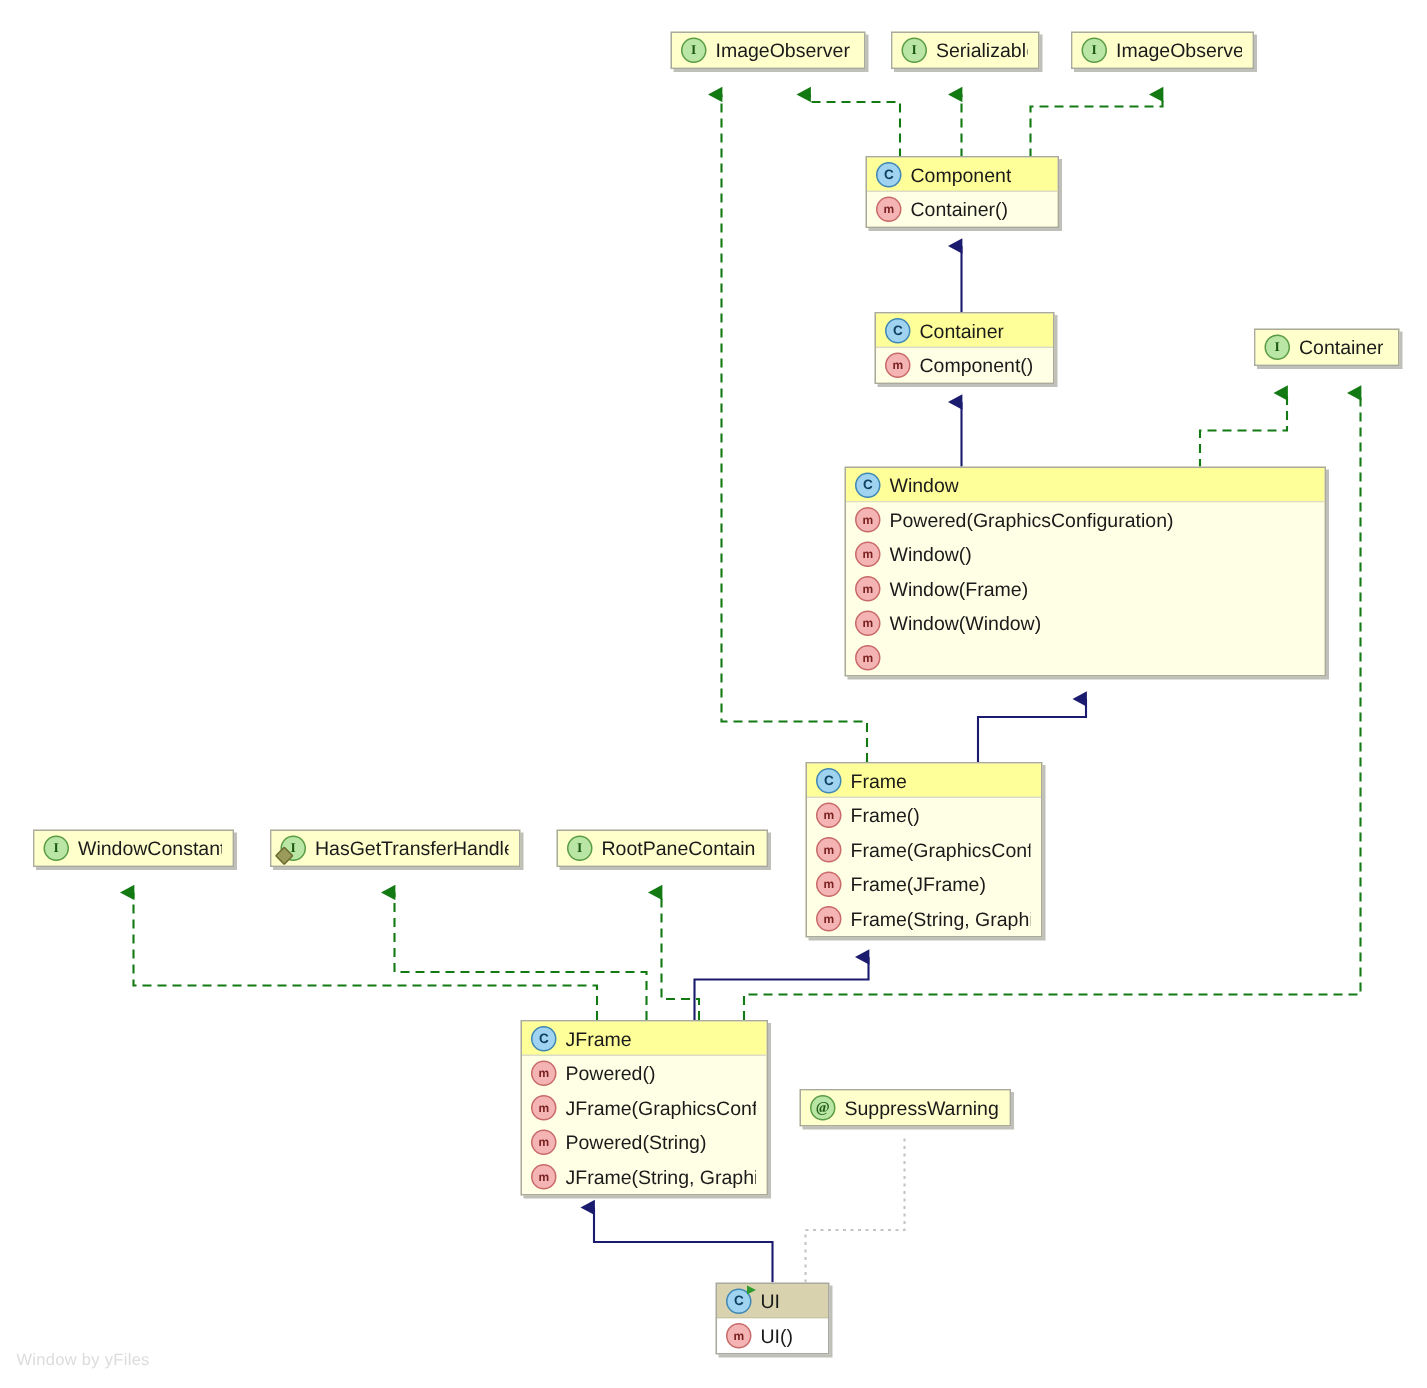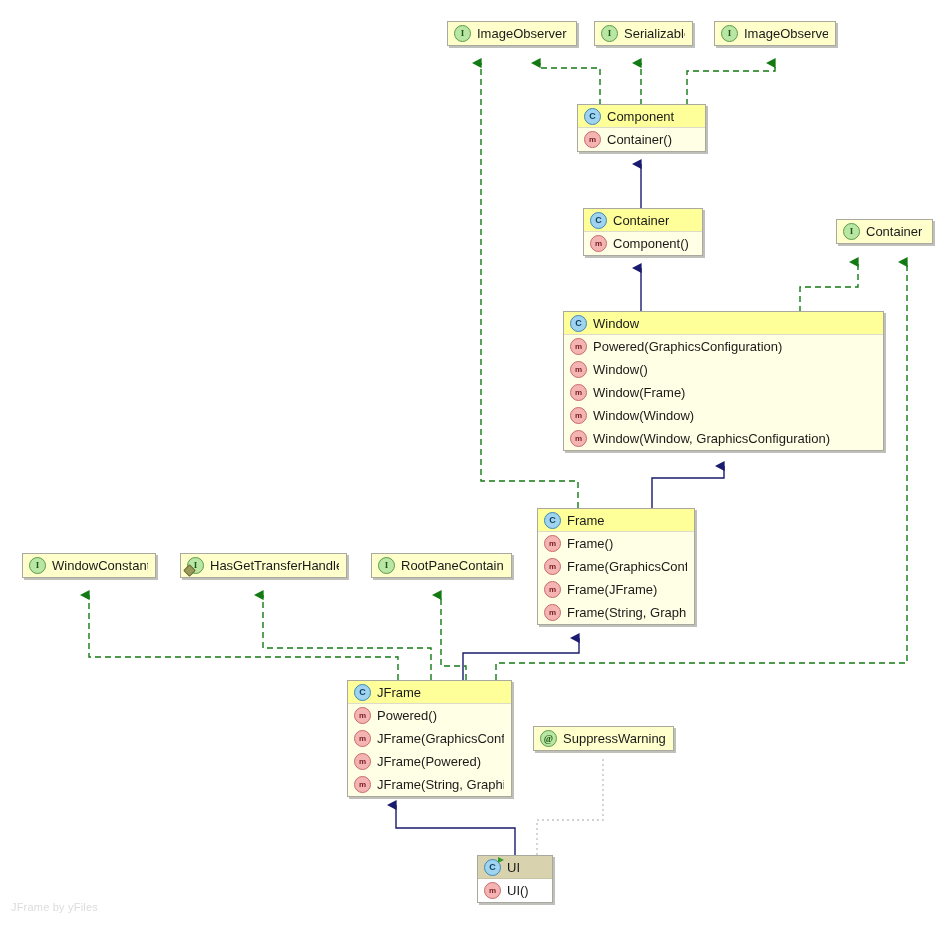--- a/index.html
+++ b/index.html
@@ -209,21 +209,20 @@
       <div class="row">
         <span class="ic ic-m">m</span>
         <span class="lbl">Window(Frame)</span>
       </div>
       <div class="row">
         <span class="ic ic-m">m</span>
         <span class="lbl">Window(Window)</span>
       </div>
       <div class="row">
         <span class="ic ic-m">m</span>
-        <span class="lbl">Window(Window, GraphicsConfiguration)</span>
       </div>
     </div>
   </div>
 
   <div class="node cls" style="left:537px;top:508px;width:158px;">
     <div class="row hdr">
       <span class="ic ic-c">C</span>
       <span class="lbl">Frame</span>
     </div>
     <div class="body">
@@ -276,21 +275,21 @@
       <div class="row">
         <span class="ic ic-m">m</span>
         <span class="lbl">Powered()</span>
       </div>
       <div class="row">
         <span class="ic ic-m">m</span>
         <span class="lbl">JFrame(GraphicsConfiguration)</span>
       </div>
       <div class="row">
         <span class="ic ic-m">m</span>
-        <span class="lbl">JFrame(Powered)</span>
+        <span class="lbl">Powered(String)</span>
       </div>
       <div class="row">
         <span class="ic ic-m">m</span>
         <span class="lbl">JFrame(String, GraphicsConfiguration)</span>
       </div>
     </div>
   </div>
 
   <div class="node annot" style="left:533px;top:726px;width:141px;">
     <div class="row hdr">
@@ -305,15 +304,15 @@
       <span class="lbl">UI</span>
     </div>
     <div class="body">
       <div class="row">
         <span class="ic ic-m">m</span>
         <span class="lbl">UI()</span>
       </div>
     </div>
   </div>
 
-  <div class="watermark">JFrame by yFiles</div>
+  <div class="watermark">Window by yFiles</div>
 
 </div>
 
 </body></html>

